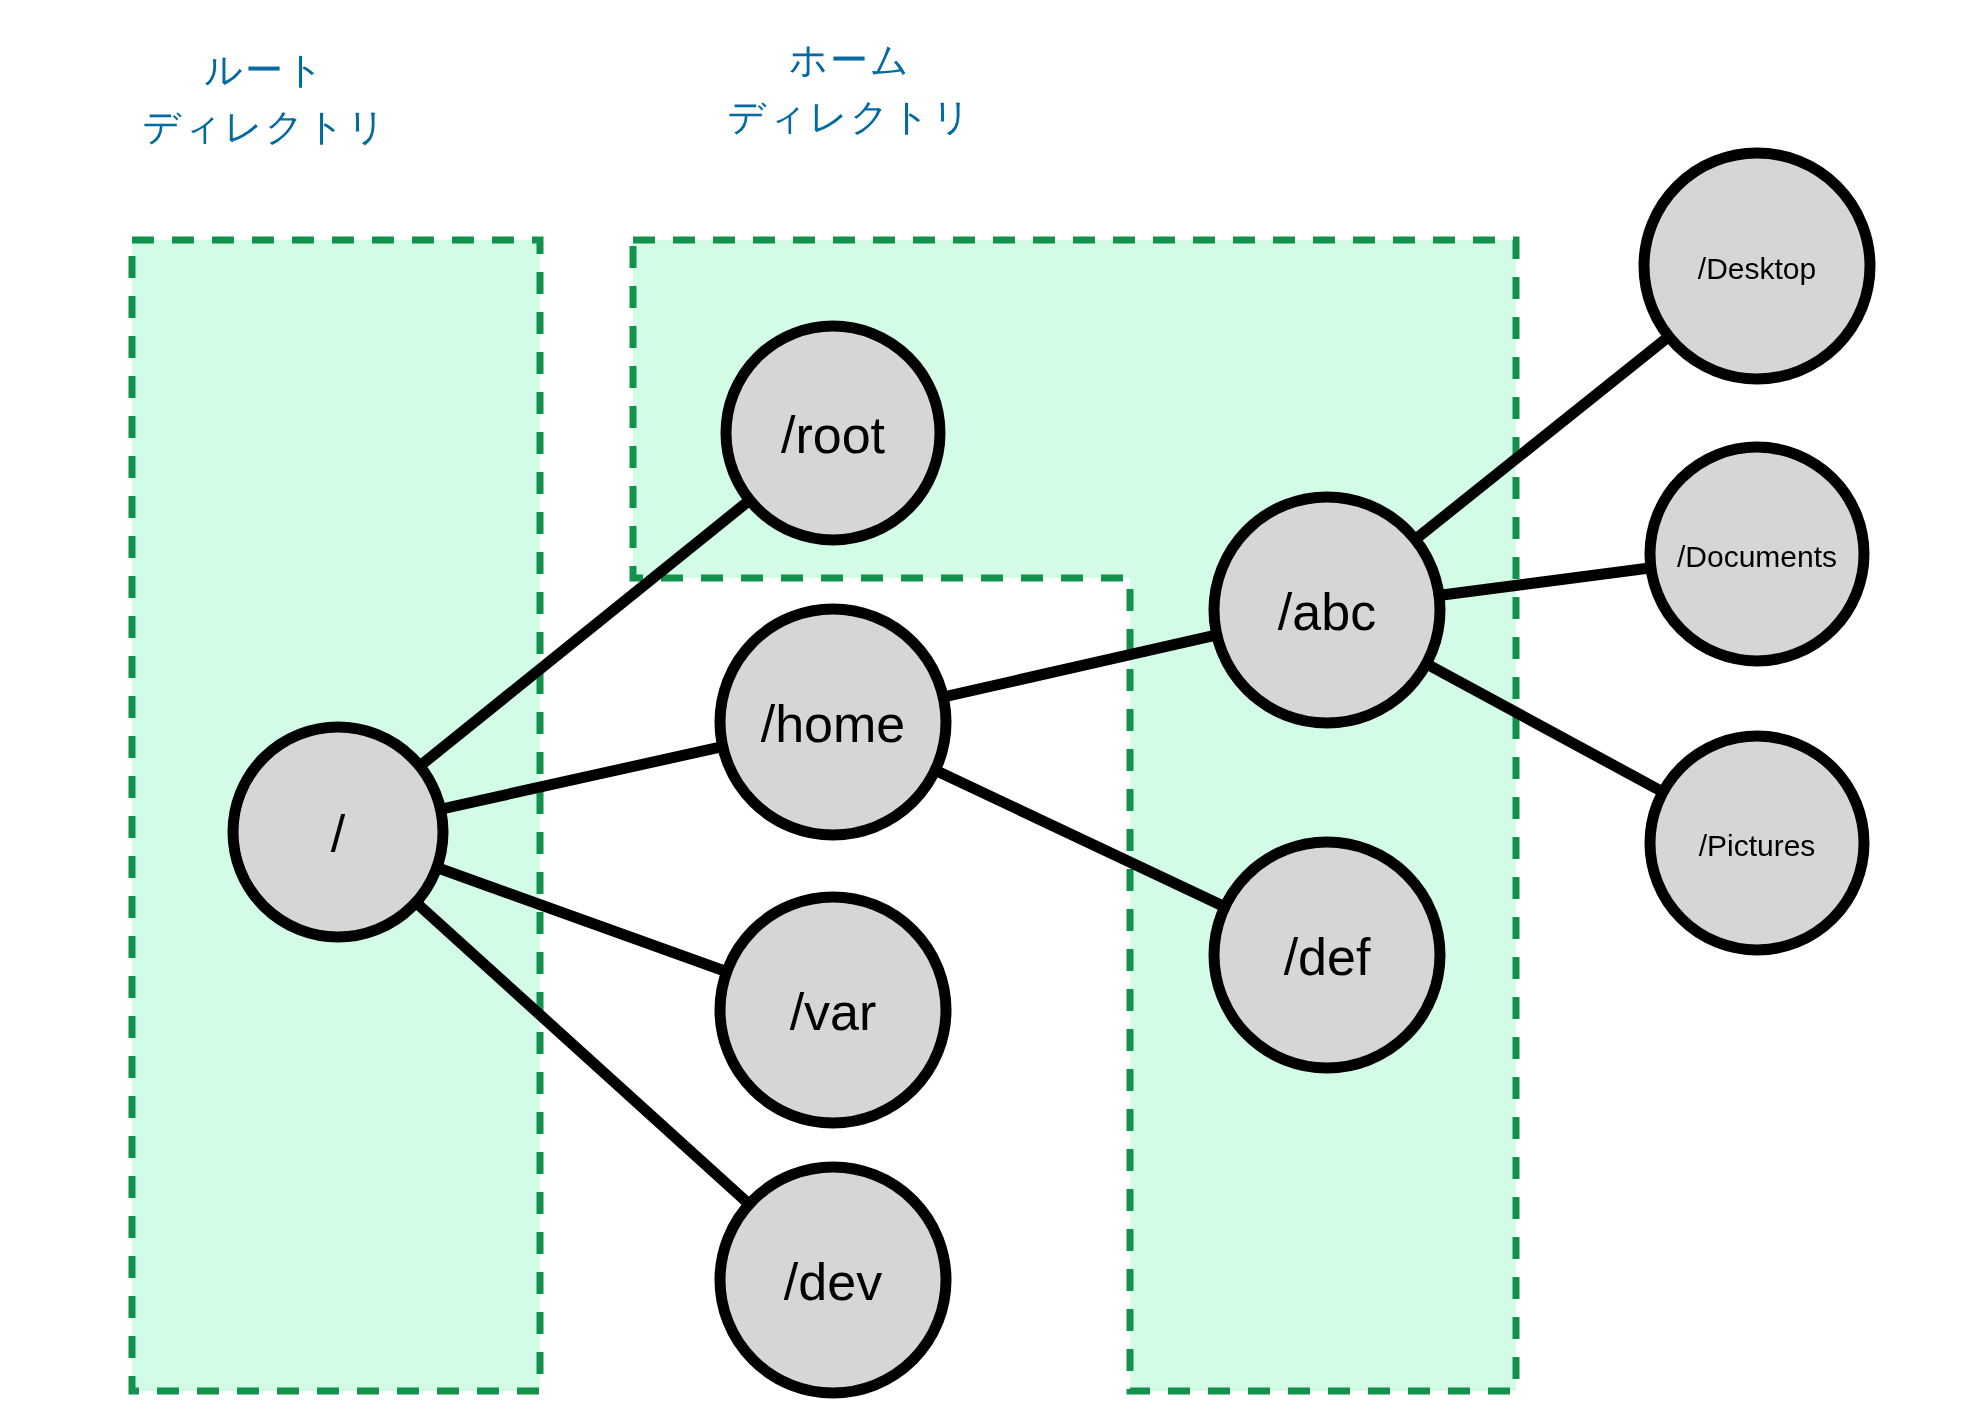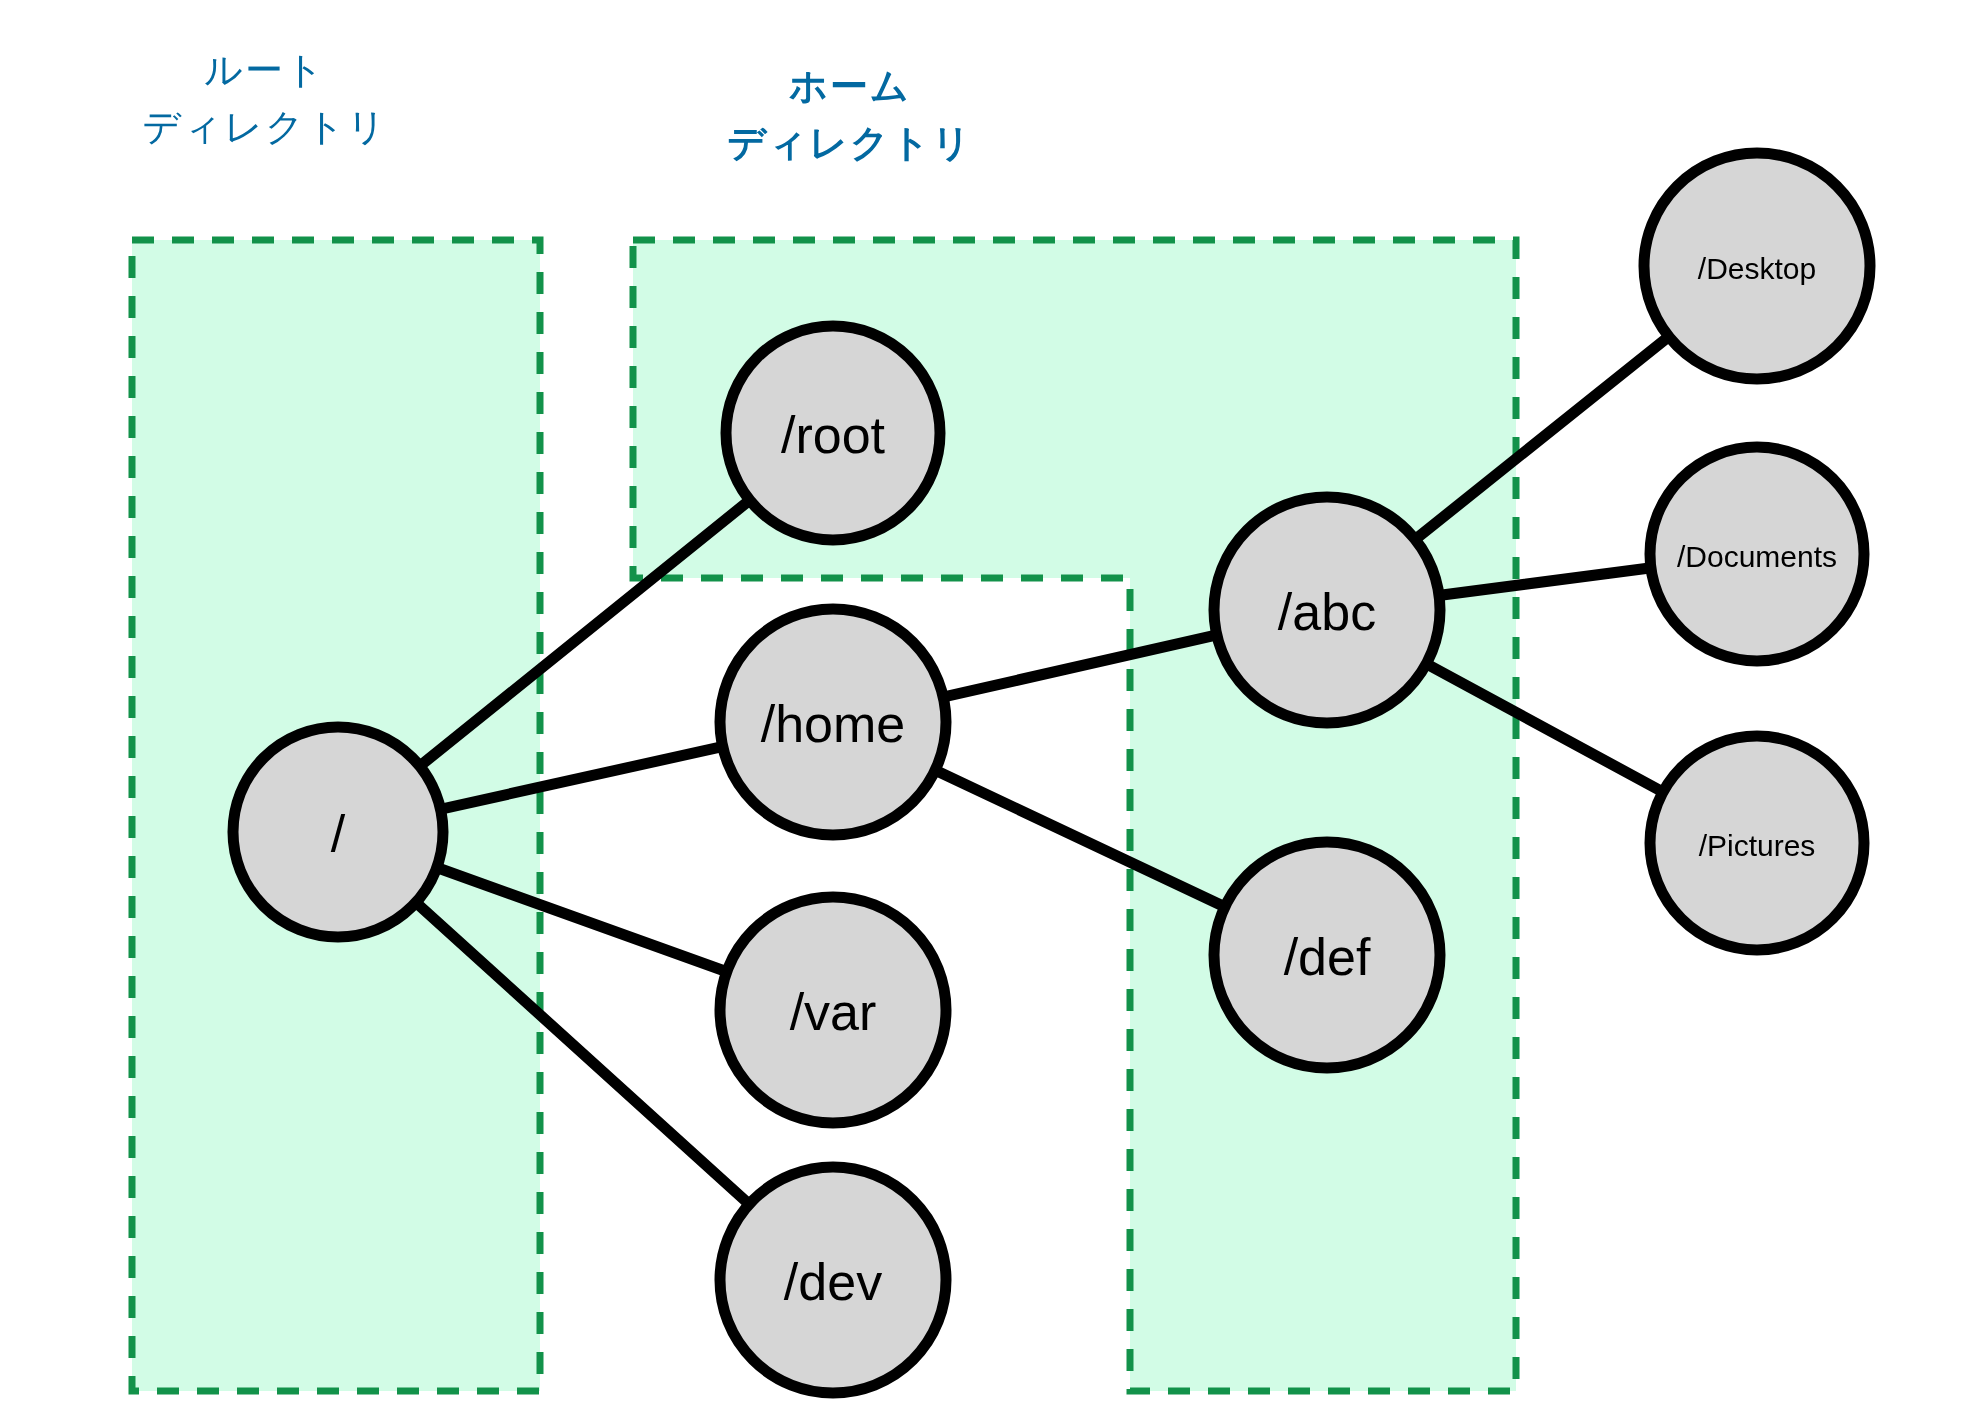--- a/index.html
+++ b/index.html
@@ -57,21 +57,21 @@
     position: absolute;
     text-align: center;
     font-family: "Liberation Sans", sans-serif;
     font-size: 38px;
     line-height: 1.5;
     color: #0369a1;
     white-space: pre-line;
     letter-spacing: 2px;
   }
   #caption-root { left: 100px; top: 42px; width: 330px; }
-  #caption-home { left: 685px; top: 58px; width: 330px; font-weight: bold; }
+  #caption-home { left: 685px; top: 32px; width: 330px; }
 </style>
 </head>
 <body>
 
 <div id="diagram-root">
 
   <svg id="canvas" viewBox="0 0 1988 1428">
 
     <g>
 

